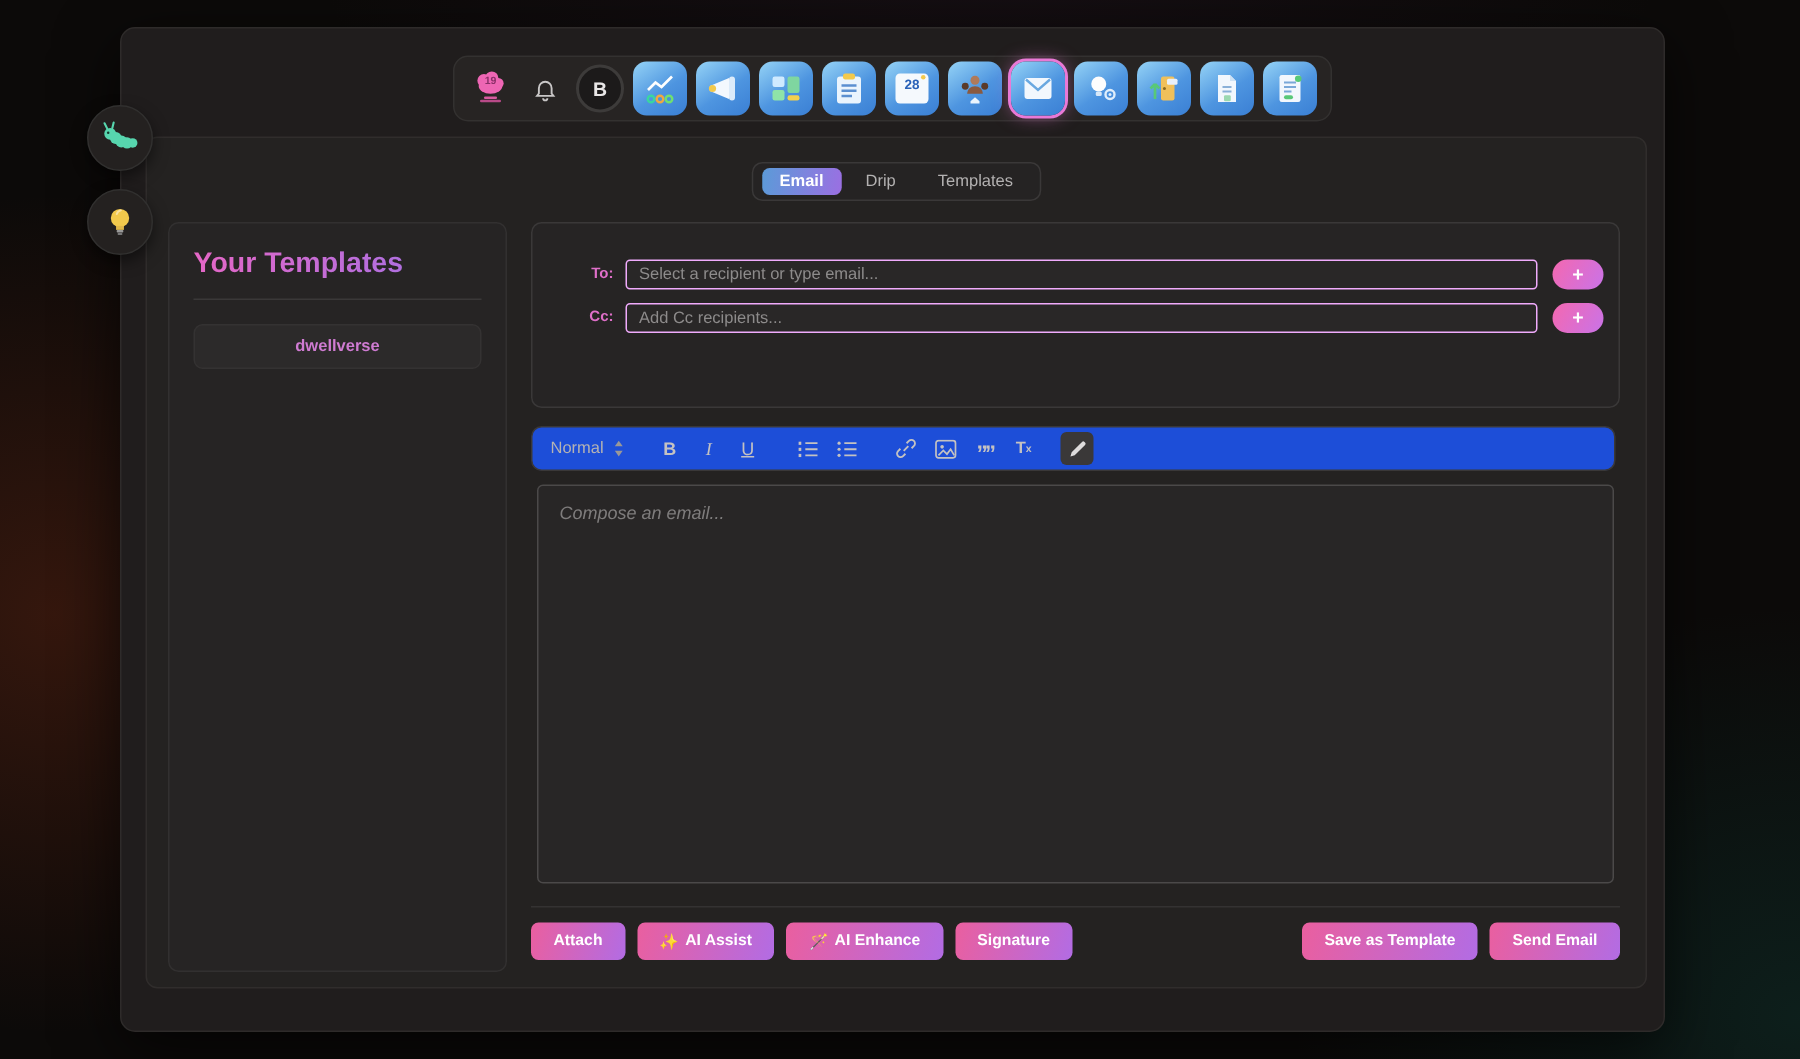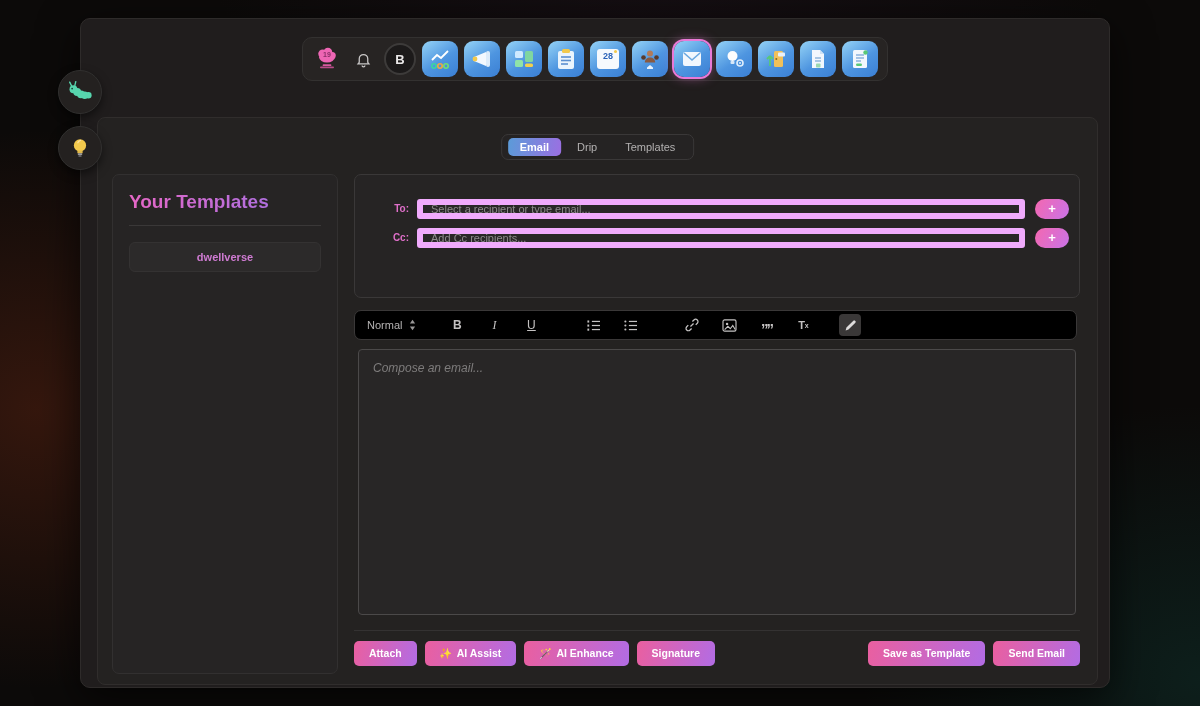--- a/index.html
+++ b/index.html
@@ -40,21 +40,21 @@
   .cal-dot { position:absolute; right:2px; top:1px; width:3px; height:3px; border-radius:50%; background:#f2c94c; }
 
   
   .float-btn { position:absolute; width:44px; height:44px; border-radius:50%;
     background:#242120; border:1px solid #31302f; display:flex; align-items:center; justify-content:center;
     cursor:pointer; box-shadow:0 4px 10px rgba(0,0,0,.5); }
   #float-caterpillar { left:58px; top:70px; }
   #float-lightbulb   { left:58px; top:126px; }
 
   
-  .main-panel { position:absolute; left:16px; top:98px; width:1001px; height:568px;
+  .main-panel { position:absolute; left:16px; top:72px; width:1001px; height:568px;
     background:#242221; border:1px solid #302d2c; border-radius:8px; }
   .tabs { position:absolute; top:16px; left:50%; transform:translateX(-50%);
     display:flex; align-items:center; gap:4px; padding:3px 6px; height:26px;
     background:#252323; border:1px solid #3a3838; border-radius:7px; }
   .tab { border:none; background:transparent; color:#b3b1b1; font-size:11px; padding:3px 12px;
     border-radius:5px; cursor:pointer; font-family:inherit; }
   .tab.active { background:linear-gradient(100deg,#5b9bd8 0%,#9b6fe2 100%); color:#fff; font-weight:bold; }
 
   
   .sidebar { position:absolute; left:14px; top:56px; width:226px; height:500px;
@@ -64,29 +64,29 @@
     -webkit-background-clip:text; background-clip:text; color:transparent; }
   .sidebar .divider { border-bottom:1px solid #3a3838; margin-top:12px; }
   .template-item { margin-top:16px; width:100%; height:30px; background:#2c2a2a; border:1px solid #343232;
     border-radius:6px; color:#cf7bd2; font-size:11px; font-weight:bold; cursor:pointer; font-family:inherit; }
 
   
   .fields-box { position:absolute; left:256px; top:56px; width:726px; height:124px;
     background:#262424; border:1px solid #3a3838; border-radius:7px; padding:19px 0; }
   .field-row { display:flex; align-items:center; height:29px; padding-right:10px; }
   .field-label { width:54px; text-align:right; margin-right:8px; font-size:10px; font-weight:bold; color:#df6fc9; flex:none; }
-  .field-input { flex:1; height:20px; background:#292727; border:6px solid #f0abfc; border-radius:3px;
+  .field-input { flex:1; height:20px; background:#292727; border:1px solid #f0abfc; border-radius:3px;
     color:#c8c6c6; font-size:11px; padding:0 8px; font-family:inherit; outline:none; }
   .field-input::placeholder { color:#8d8b8b; }
   .add-pill { flex:none; margin-left:10px; width:34px; height:20px; border-radius:10px; border:none; cursor:pointer;
     background:linear-gradient(120deg,#f468b0,#c973e8); color:#fff; font-size:13px; font-weight:bold; line-height:18px; }
 
   .editor-toolbar { position:absolute; left:256px; top:192px; width:723px; height:30px;
-    background:#000000; border:1px solid #3a3838; border-radius:7px;
-    display:flex; align-items:center; padding:0 12px; gap:15px; }
+    background:#1d4ed8; border:1px solid #3a3838; border-radius:7px;
+    display:flex; align-items:center; padding:0 12px; gap:4px; }
   .fmt { display:flex; align-items:center; gap:6px; color:#b5b3b3; font-size:11px; cursor:pointer; margin-right:14px; }
   .tb-btn { width:22px; height:22px; border:none; background:transparent; border-radius:4px; cursor:pointer;
     display:flex; align-items:center; justify-content:center; color:#c4c2c2; font-family:inherit; }
   .tb-btn.bold { font-weight:bold; font-size:12px; }
   .tb-btn.italic { font-style:italic; font-family:"Liberation Serif",serif; font-size:12px; }
   .tb-btn.under { text-decoration:underline; font-size:12px; }
   .tb-btn.quote { font-weight:bold; font-size:15px; letter-spacing:-2px; padding-top:6px; }
   .tb-btn.txicon { font-size:11px; font-weight:bold; }
   .tb-btn.txicon sub { font-size:7px; }
   .tb-btn.pen-active { background:#3a3838; margin-left:10px; }

